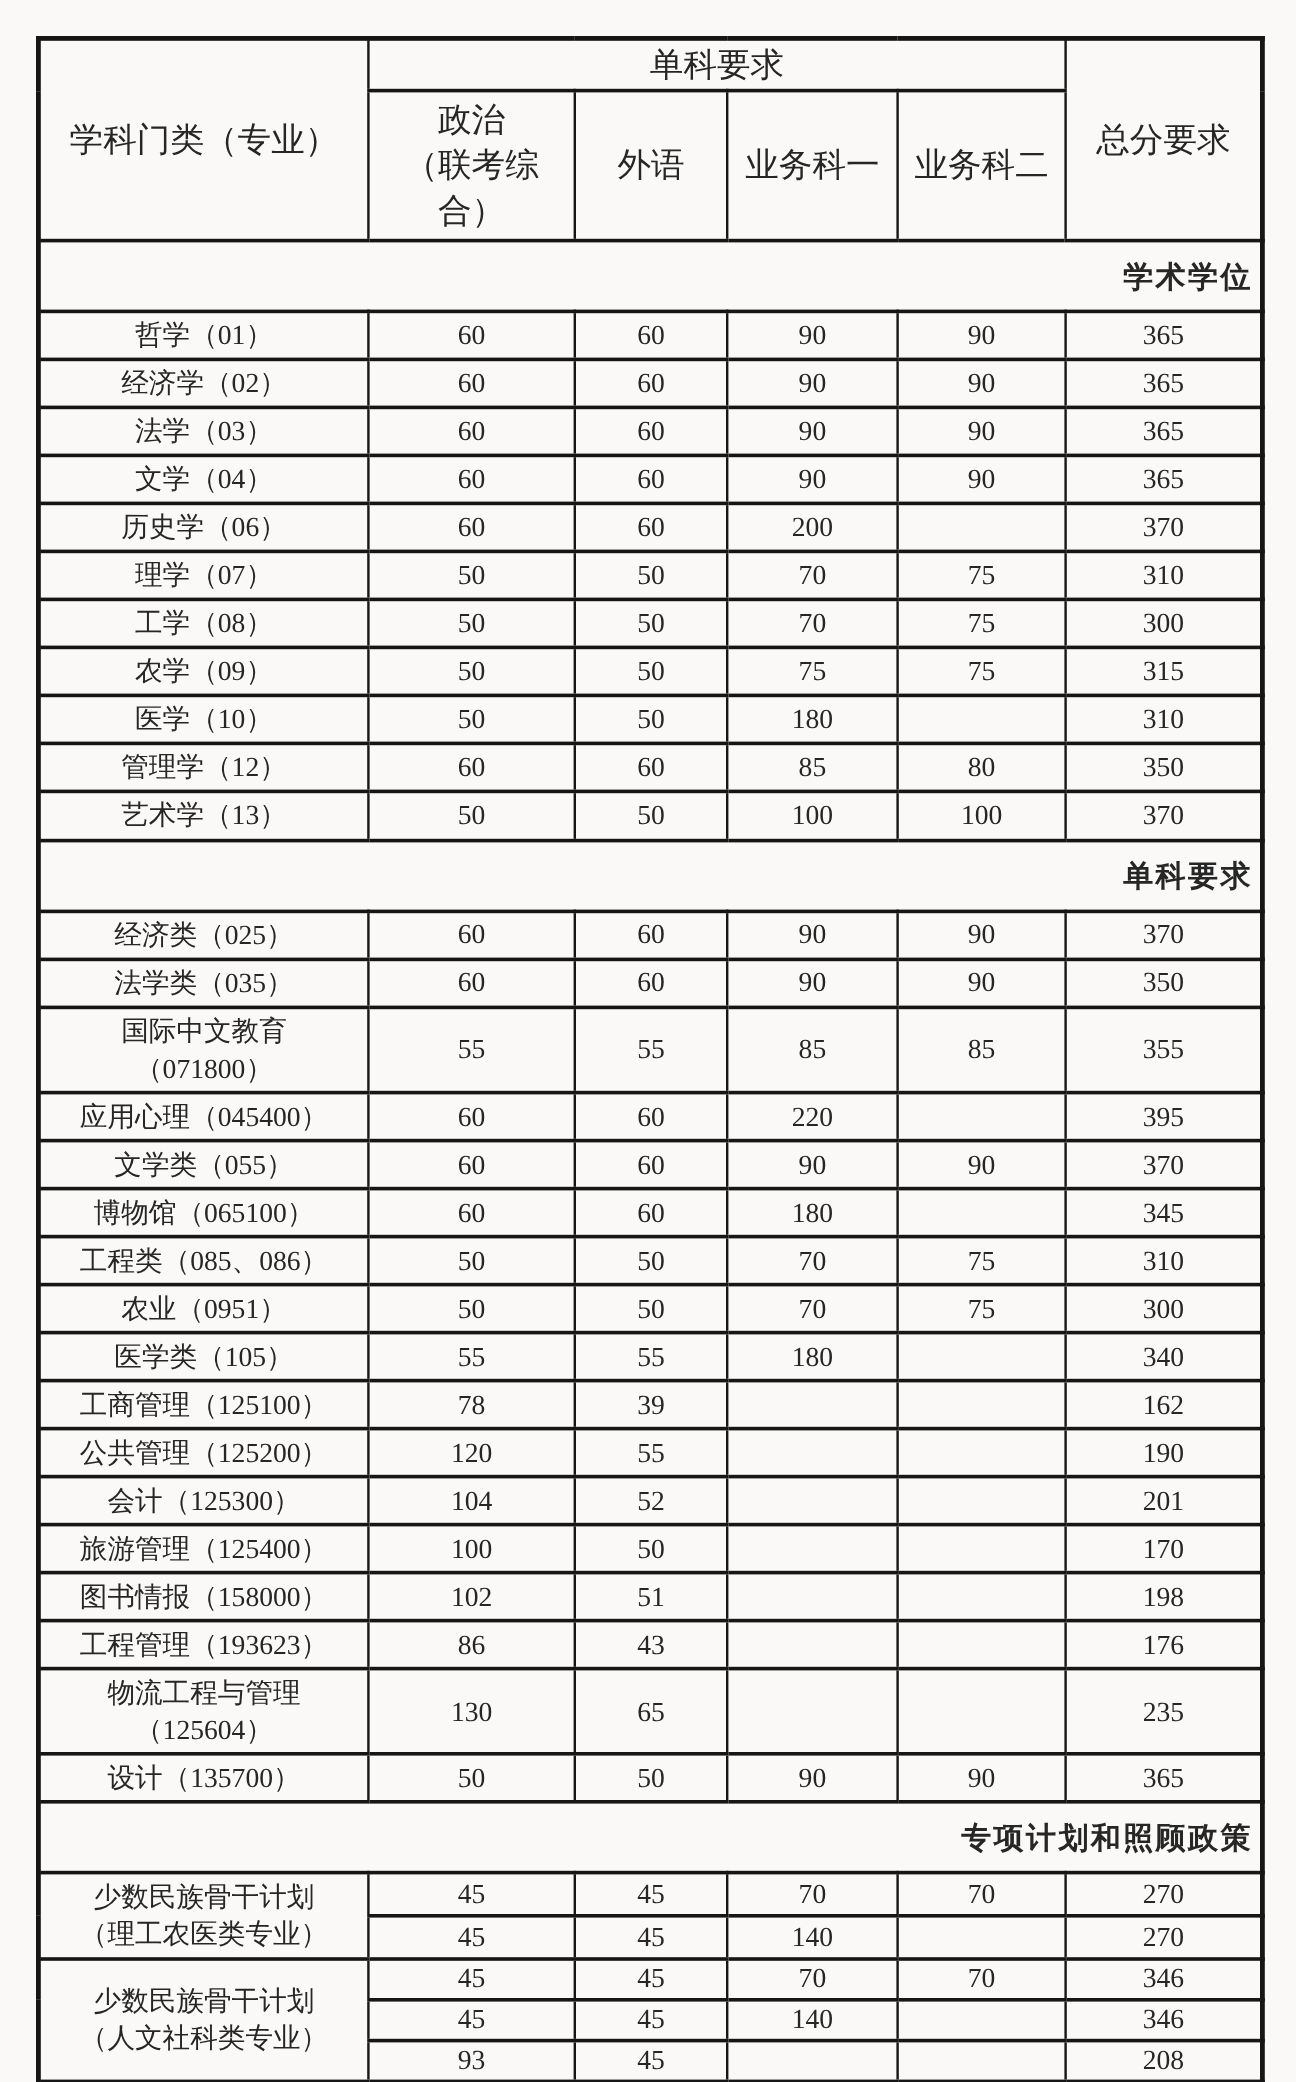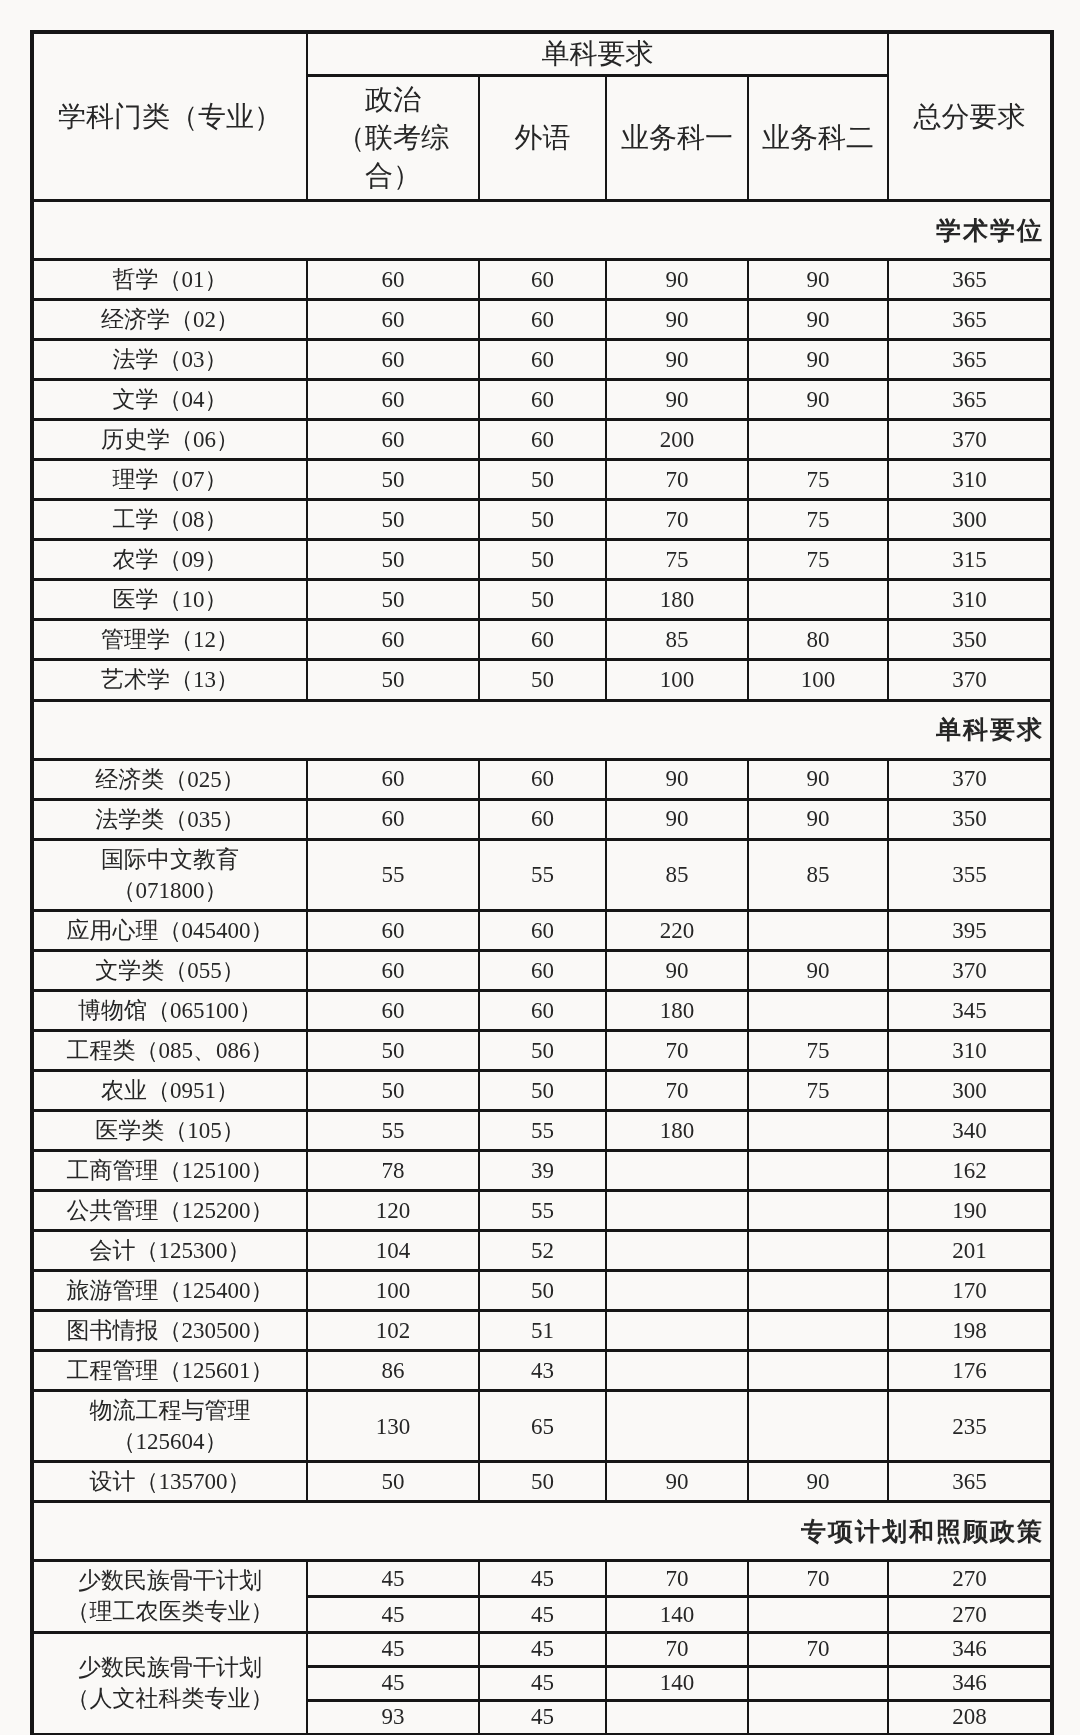--- a/index.html
+++ b/index.html
@@ -301,29 +301,29 @@
         </tr>
         <tr>
           <td class="label" rowspan="1">旅游管理（125400）</td>
           <td class="val">100</td>
           <td class="val">50</td>
           <td class="val"></td>
           <td class="val"></td>
           <td class="val">170</td>
         </tr>
         <tr>
-          <td class="label" rowspan="1">图书情报（230500）</td>
+          <td class="label" rowspan="1">图书情报（158000）</td>
           <td class="val">102</td>
           <td class="val">51</td>
           <td class="val"></td>
           <td class="val"></td>
           <td class="val">198</td>
         </tr>
         <tr>
-          <td class="label" rowspan="1">工程管理（125601）</td>
+          <td class="label" rowspan="1">工程管理（193623）</td>
           <td class="val">86</td>
           <td class="val">43</td>
           <td class="val"></td>
           <td class="val"></td>
           <td class="val">176</td>
         </tr>
         <tr>
           <td class="label" rowspan="1">物流工程与管理
 （125604）</td>
           <td class="val">130</td>

